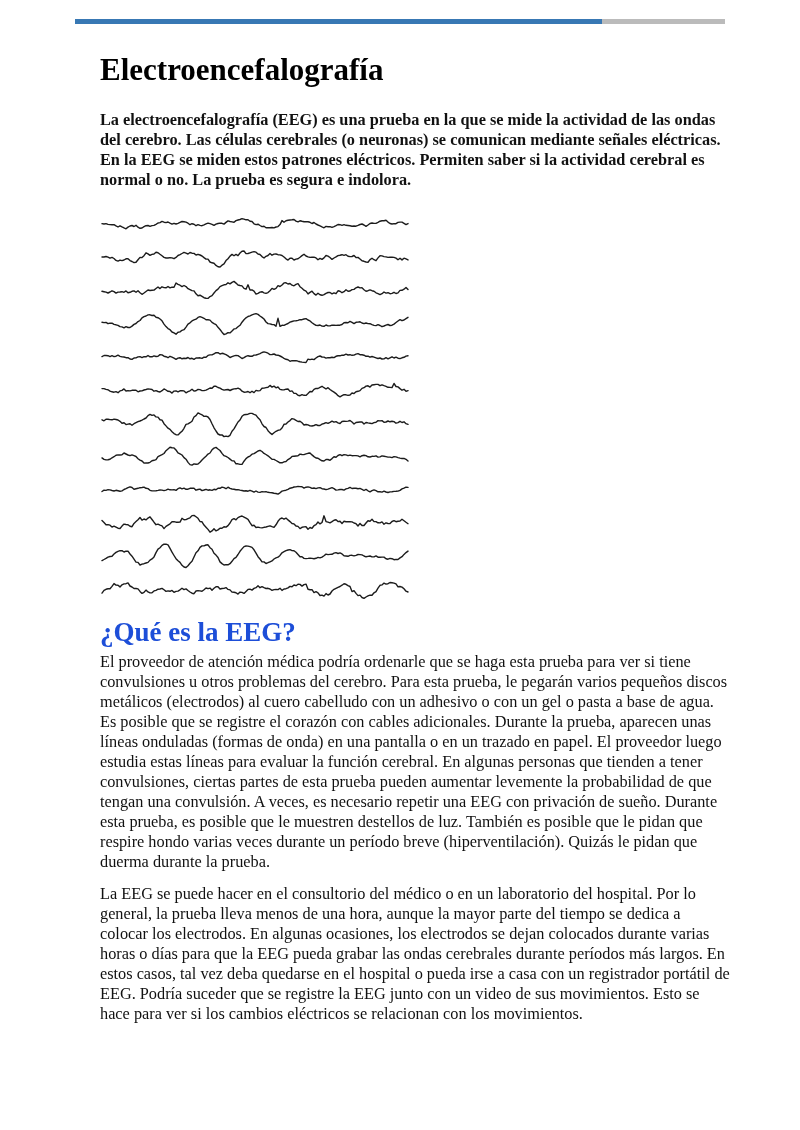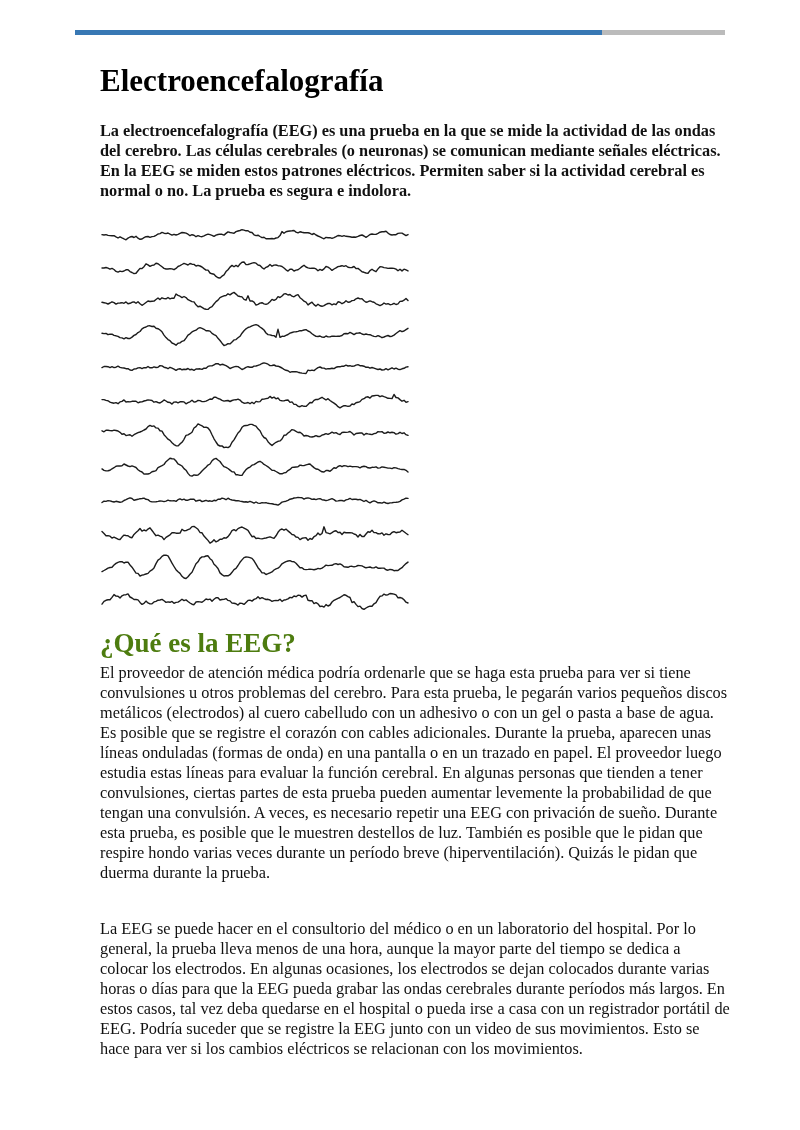--- a/index.html
+++ b/index.html
@@ -3,21 +3,20 @@
 <meta charset="utf-8">
 <style>
   html,body{margin:0;padding:0;background:#ffffff;}
   .page{
     position:relative;
     width:800px;height:1070px;
     background:#ffffff;
     font-family:"Liberation Serif", serif;
     color:#111111;
     overflow:hidden;
-    margin-top:11px;
   }
   .rule{position:absolute;height:5px;display:flex;}
   .rule .blue{height:100%;background:var(--rule-blue,#3878b4);}
   .rule .gray{height:100%;background:var(--rule-gray,#bbbbbb);flex:1;}
   .rule.top{left:75px;top:19px;width:650px;}
   .rule.top .blue{width:527px;}
   .rule.bottom{left:75px;top:1095px;width:650px;}
   .rule.bottom .blue{width:525px;}
   h1.doc-title{
     position:absolute;left:100px;top:50px;margin:0;
@@ -27,24 +26,24 @@
     margin:0;position:absolute;left:100px;width:632px;
     font-size:16.3px;line-height:20px;text-align:left;
   }
   .intro{top:110px;font-weight:bold;}
   figure.eeg{
     position:absolute;left:100px;top:204px;margin:0;padding:0;
     width:312px;height:398px;
   }
   h2.section-heading{
     position:absolute;left:100px;top:615px;margin:0;
-    font-size:27px;font-weight:bold;line-height:34px;color:#4d7c0f;
+    font-size:27px;font-weight:bold;line-height:34px;color:#1d4ed8;
   }
   .para-1{top:652px;}
-  .para-2{top:908px;}
+  .para-2{top:884px;}
   .footer-row{
     position:absolute;left:75px;top:1102px;width:650px;
     display:flex;justify-content:space-between;align-items:flex-start;
     font-family:"Liberation Sans", sans-serif;
     font-style:italic;font-size:9.5px;color:var(--footer-text,#8a8a8a);
   }
 </style>
 </head>
 <body>
 

